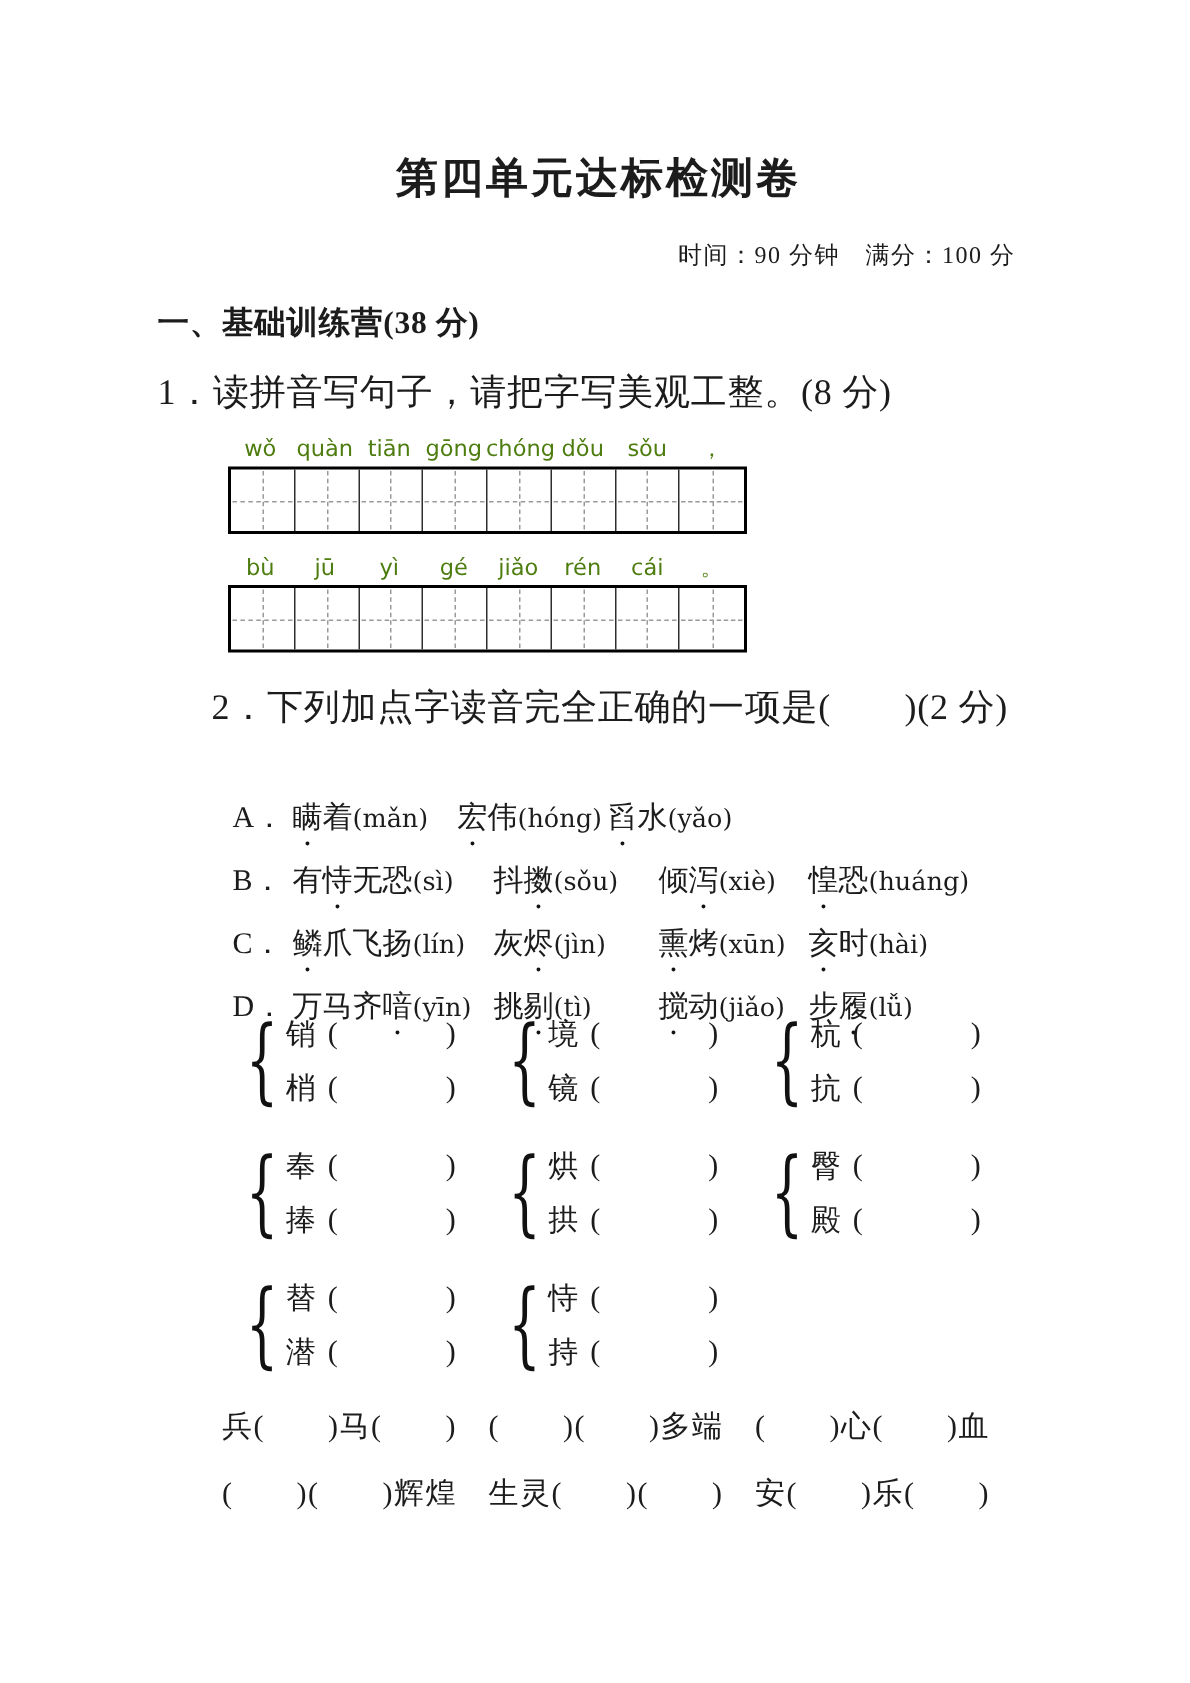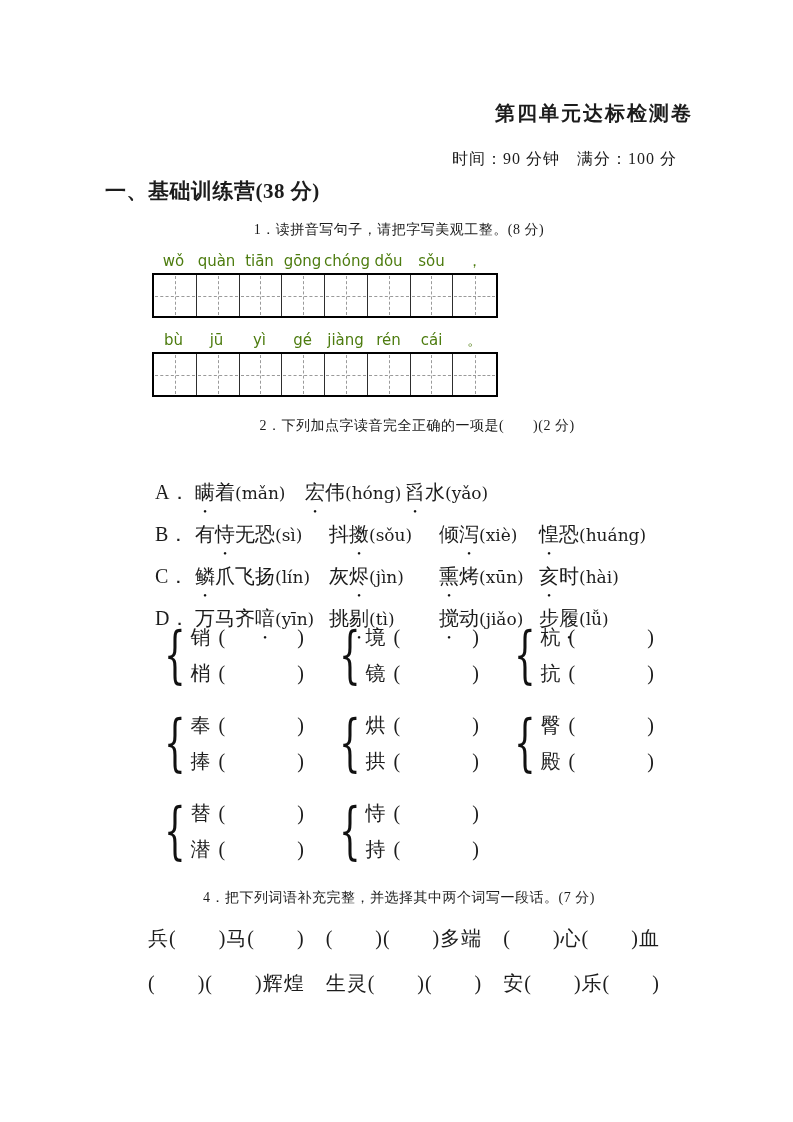--- a/index.html
+++ b/index.html
@@ -7,43 +7,42 @@
   .page {
     position:relative;
     width:793px; height:1122px;
     background:#ffffff;
     color:#1c1c1c;
     font-family:"Liberation Serif", serif;
     padding:100px 100px 0 105px;
     overflow:hidden;
   }
   .page-title {
-    text-align:right;
-    font-size:20px;
+    text-align:center;
+    font-size:28px;
     font-weight:bold;
     letter-spacing:2px;
   }
   .exam-info {
     margin-top:22px;
     text-align:right;
     padding-right:16px;
     font-size:16px;
     letter-spacing:1px;
   }
   .section-heading {
-    margin-top:7px;
+    margin-top:20px;
     font-size:21px;
     font-weight:600;
     letter-spacing:0.5px;
   }
   .stem {
     margin-top:16px;
-    font-size:14px;
+    font-size:24px;
     letter-spacing:0.5px;
-    text-align:center;
   }
   
   .q1-block { margin-top:13px; margin-left:47px; width:344px; }
   .pinyin-row { display:flex; width:344px; margin-bottom:2px; }
   .py-cell {
     width:43px; text-align:center;
     font-family:"DejaVu Sans", sans-serif;
     font-size:15px; color:#4d7c0f; white-space:nowrap;
   }
   .write-grid {
@@ -138,21 +137,21 @@
           <div class="wcell"></div>
           <div class="wcell"></div>
         </div>
       </div>
       <div class="q1-block">
         <div class="pinyin-row">
           <span class="py-cell">bù</span>
           <span class="py-cell">jū</span>
           <span class="py-cell">yì</span>
           <span class="py-cell">gé</span>
-          <span class="py-cell">jiàng</span>
+          <span class="py-cell">jiǎo</span>
           <span class="py-cell">rén</span>
           <span class="py-cell">cái</span>
           <span class="py-cell">。</span>
         </div>
         <div class="write-grid">
           <div class="wcell"></div>
           <div class="wcell"></div>
           <div class="wcell"></div>
           <div class="wcell"></div>
           <div class="wcell"></div>
@@ -252,18 +251,17 @@
         <span class="q3-group">
           <span class="brace">{</span>
           <span class="q3-col">
             <span class="q3-line"><span class="q3-hz">恃</span>(<span class="q3-gap"></span>)</span>
             <span class="q3-line"><span class="q3-hz">持</span>(<span class="q3-gap"></span>)</span>
           </span>
         </span>
       </div>
     </div>
 
-  <div class="stem" style="margin-top:22px;">4．把下列词语补充完整，并选择其中两个词写一段话。(7 分)</div>
   <div class="q4-lines">
     <div class="q4-line">兵(　　)马(　　)　(　　)(　　)多端　(　　)心(　　)血</div>
     <div class="q4-line">(　　)(　　)辉煌　生灵(　　)(　　)　安(　　)乐(　　)</div>
   </div>
 </div>
 
 </body></html>

